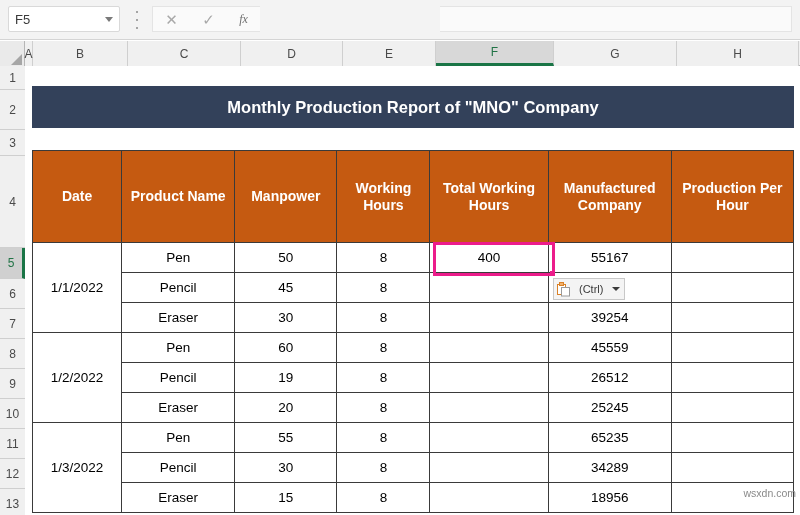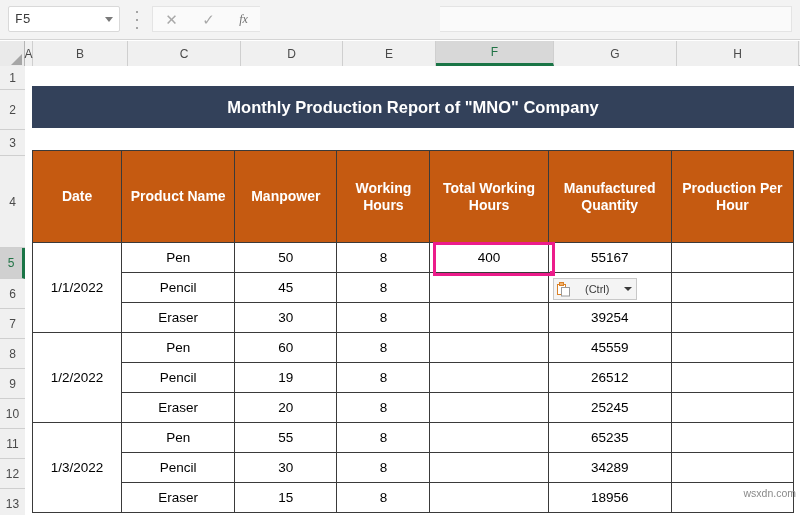--- a/index.html
+++ b/index.html
@@ -22,21 +22,20 @@
   #name-box {
     position: absolute;
     left: 8px; top: 6px;
     width: 112px; height: 26px;
     background: #ffffff;
     border: 1px solid #d9d9d9;
     border-radius: 2px;
     display: flex;
     align-items: center;
     padding: 0 6px;
-    font-family: Liberation Mono, monospace;
   }
   #name-box-value {
     flex: 1;
     font-size: 13px;
     color: #3b3b3b;
   }
   #name-box-caret {
     width: 0; height: 0;
     border-left: 4px solid transparent;
     border-right: 4px solid transparent;
@@ -240,21 +239,21 @@
   
   #paste-tag {
     position: absolute;
     left: 527px; top: 212px;
     height: 22px;
     background: #f4f4f4;
     border: 1px solid #c8c8c8;
     display: flex;
     align-items: center;
     padding: 0 4px 0 3px;
-    gap: 14px;
+    gap: 8px;
   }
   #paste-ctrl-label {
     font-size: 11px;
     color: #3a3a3a;
   }
   #paste-caret {
     width: 0; height: 0;
     border-left: 4px solid transparent;
     border-right: 4px solid transparent;
     border-top: 4px solid #3a3a3a;
@@ -329,21 +328,21 @@
   </div>
 
   <table id="table">
     <thead>
       <tr>
           <th style="width: 89px;">Date</th>
           <th style="width: 113px;">Product Name</th>
           <th style="width: 102px;">Manpower</th>
           <th style="width: 93px;">Working Hours</th>
           <th style="width: 118px;">Total Working Hours</th>
-          <th style="width: 123px;">Manufactured Quantity</th>
+          <th style="width: 123px;">Manufactured Company</th>
           <th style="width: 122px;">Production Per Hour</th>
         </tr>
     </thead>
     <tbody>
         <tr>
           <td class="date-cell" rowspan="3">1/1/2022</td>
           <td>Pen</td>
           <td>50</td>
           <td>8</td>
           <td>400</td>

